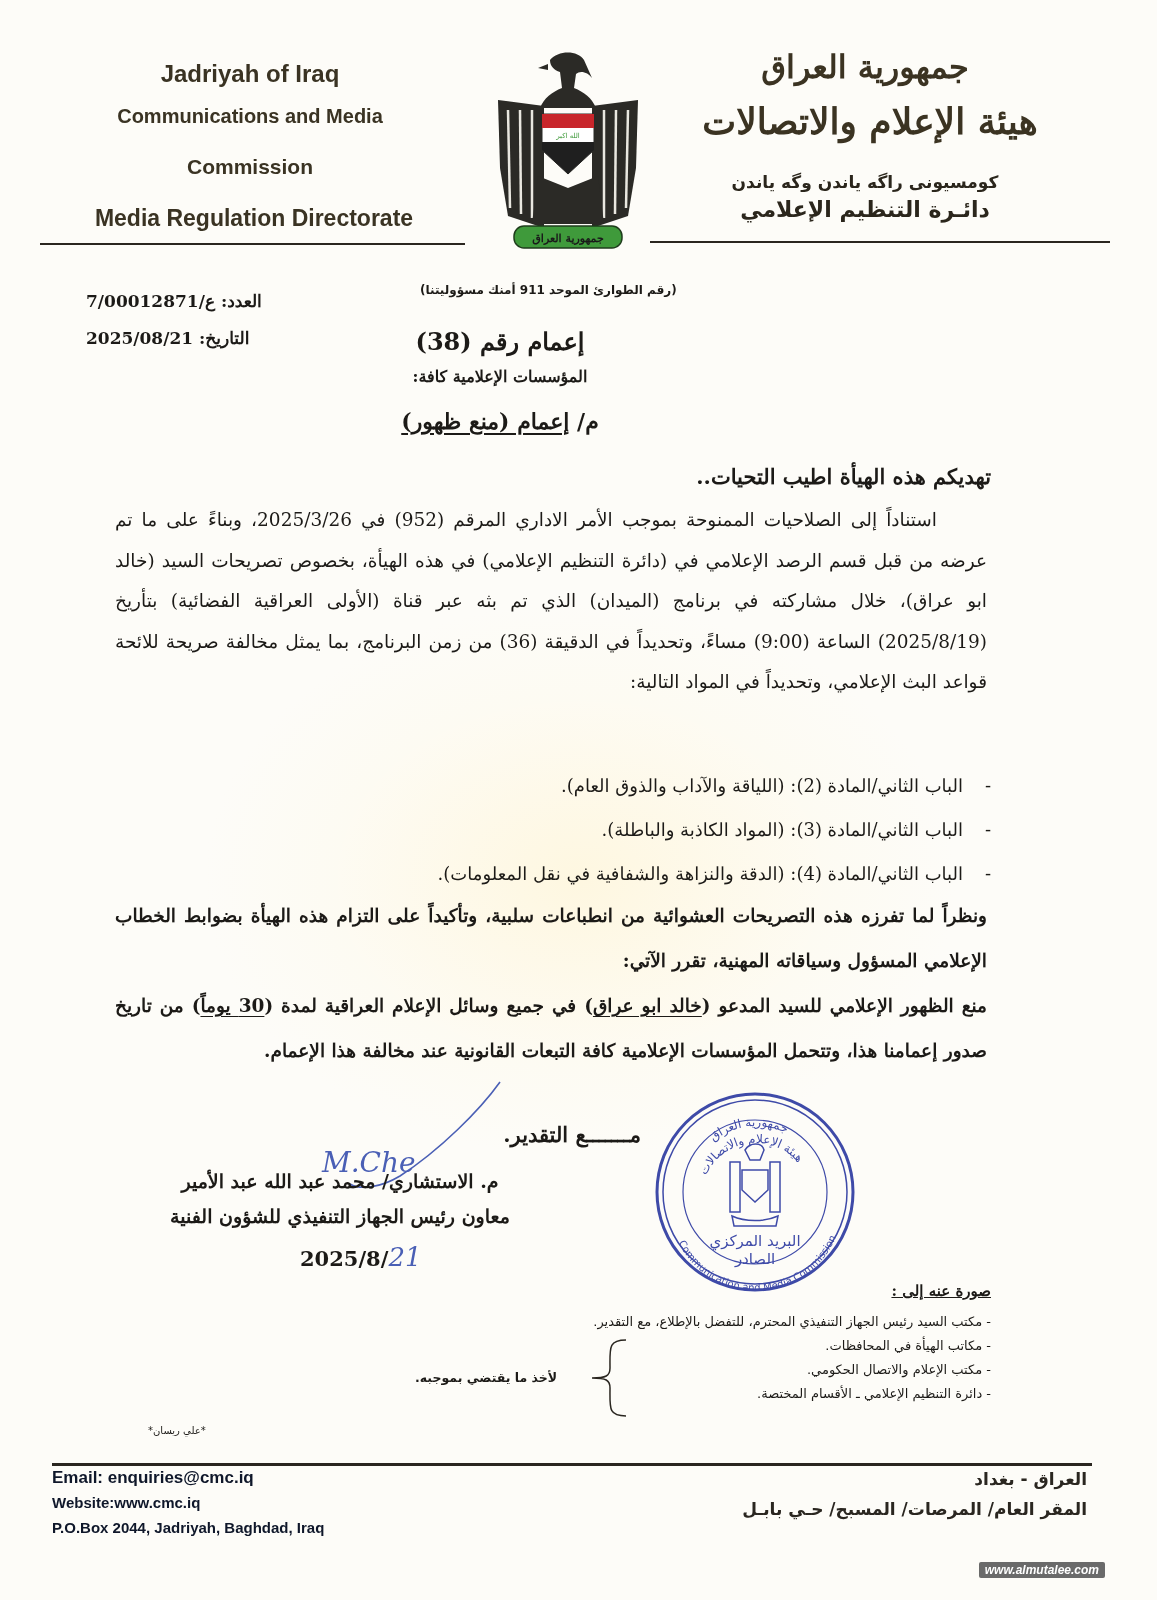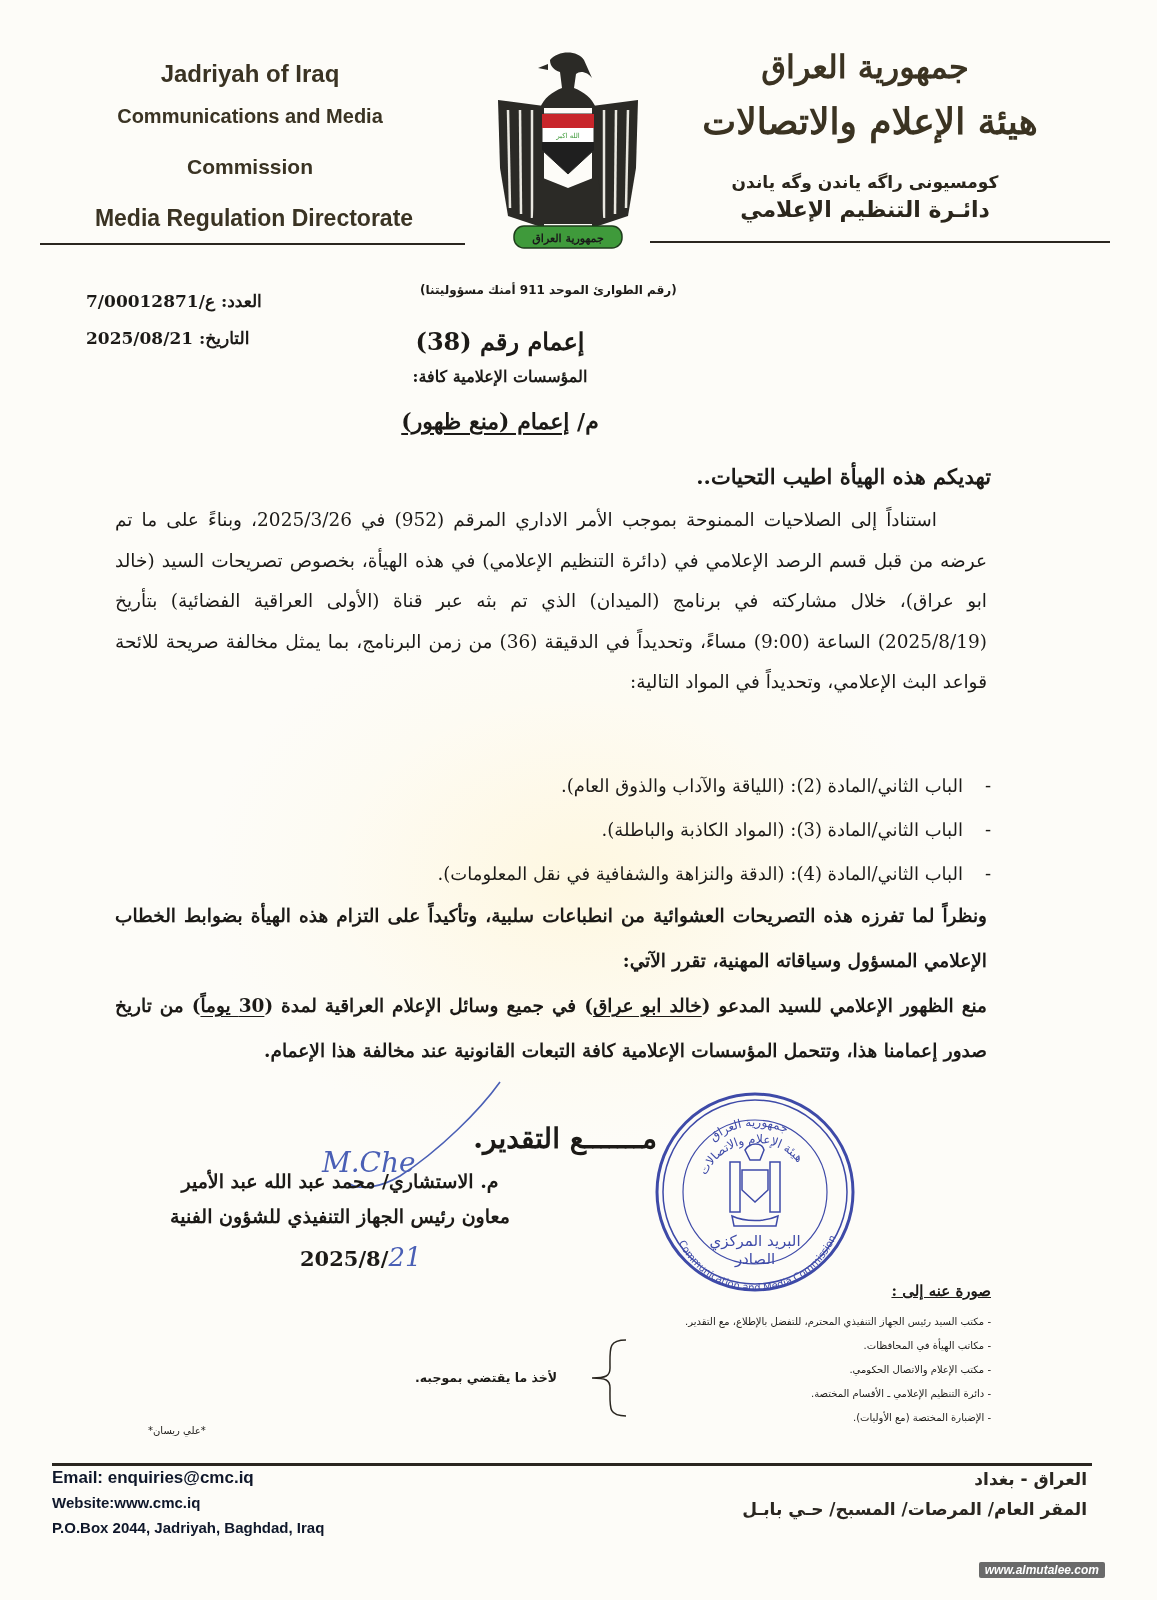--- a/index.html
+++ b/index.html
@@ -39,30 +39,30 @@
   .title.t3 { top:408px; font-size:22px; }
   .u { text-decoration:underline; text-underline-offset:4px; }
   .greet { position:absolute; right:166px; top:464px; direction:rtl; font-family:"DejaVu Serif", serif; font-weight:bold; font-size:21px; }
   .para { position:absolute; left:115px; width:872px; direction:rtl; text-align:justify; font-family:"DejaVu Serif", serif; font-size:18.5px; line-height:40.5px; }
   .para.p1 { top:500px; text-indent:50px; }
   .items { position:absolute; right:166px; top:770px; direction:rtl; font-family:"DejaVu Serif", serif; font-size:18px; }
   .items .it { height:44px; line-height:32px; position:relative; padding-right:28px; }
   .items .dash { position:absolute; right:0; top:0; }
   .para.p2 { top:893px; font-weight:bold; font-size:18.5px; line-height:45px; }
   .para.p3 { top:983px; font-weight:bold; font-size:18.5px; line-height:45px; }
-  .regards { position:absolute; right:500px; top:1122px; direction:rtl; font-family:"DejaVu Serif", serif; font-weight:bold; font-size:28px; }
+  .regards { position:absolute; right:516px; top:1122px; direction:rtl; font-family:"DejaVu Serif", serif; font-weight:bold; font-size:21px; }
   .sig-block { position:absolute; left:140px; width:400px; direction:rtl; text-align:center; font-family:"DejaVu Serif", serif; font-weight:bold; font-size:19px; }
   .sig-block.s1 { top:1170px; }
   .sig-block.s2 { top:1205px; }
   .sig-date { position:absolute; left:300px; top:1242px; font-family:"DejaVu Serif", serif; font-weight:bold; font-size:21px; }
   .sig-date .hand { color:#4a5fb5; font-style:italic; font-weight:normal; font-size:26px; }
   .handsig { position:absolute; left:320px; top:1080px; width:200px; height:120px; }
   .stamp { position:absolute; left:650px; top:1090px; width:210px; height:205px; }
   .cc-title { position:absolute; right:166px; top:1282px; direction:rtl; font-family:"DejaVu Serif", serif; font-weight:bold; font-size:15px; text-decoration:underline; }
-  .cc-list { position:absolute; right:166px; top:1310px; direction:rtl; font-family:"DejaVu Sans", sans-serif; font-size:10px; }
+  .cc-list { position:absolute; right:166px; top:1310px; direction:rtl; font-family:"DejaVu Sans", sans-serif; font-size:13px; }
   .cc-list .cc { height:24px; line-height:24px; }
   .brace-note { position:absolute; left:415px; top:1370px; direction:rtl; font-size:12.5px; font-weight:bold; }
   .typist { position:absolute; left:148px; top:1425px; font-size:10px; direction:rtl; }
   .foot-en { position:absolute; left:52px; font-family:"Liberation Sans", sans-serif; font-weight:bold; color:#0f172a;text-align:right; }
   .foot-ar { position:absolute; right:70px; direction:rtl; font-family:"DejaVu Sans", sans-serif; font-weight:bold; color:#2a2620; }
   .wm { position:absolute; right:52px; top:1562px; background:#6a6a6a; color:#fff; font-family:"Liberation Sans", sans-serif; font-style:italic; font-weight:bold; font-size:12px; padding:1px 6px; border-radius:2px; }
 </style>
 </head>
 <body>
 
@@ -171,21 +171,20 @@
   <text x="105" y="174" text-anchor="middle" font-size="15" fill="#3e4aa8" font-family="DejaVu Sans, sans-serif">الصادر</text>
   <text font-size="10" fill="#3e4aa8" font-family="DejaVu Sans, sans-serif"><textPath href="#arcBot" startOffset="50%" text-anchor="middle">Communication and Media Commission</textPath></text>
 </svg>
 
 <div class="cc-title">صورة عنه إلى :</div>
 <div class="cc-list">
   <div class="cc">- مكتب السيد رئيس الجهاز التنفيذي المحترم، للتفضل بالإطلاع، مع التقدير.</div>
   <div class="cc">- مكاتب الهيأة في المحافظات.</div>
   <div class="cc">- مكتب الإعلام والاتصال الحكومي.</div>
   <div class="cc">- دائرة التنظيم الإعلامي ـ الأقسام المختصة.</div>
-  <div class="cc">- الإضبارة المختصة (مع الأوليات).</div>
 </div>
 <svg class="abs" style="left:588px; top:1338px;" width="40" height="80" viewBox="0 0 40 80">
   <path d="M38 2 C20 2 22 10 22 30 C22 38 18 40 4 40 C18 40 22 42 22 50 C22 70 20 78 38 78" fill="none" stroke="#2a2620" stroke-width="1.5"></path>
 </svg>
 <div class="brace-note">لأخذ ما يقتضي بموجبه.</div>
 <div class="typist">*علي ريسان*</div>
 
 <div class="rule" style="left:52px; top:1463px; width:1040px; height:3px;"></div>
 <div class="foot-en" style="top:1468px; font-size:17px;">Email: enquiries@cmc.iq</div>
 <div class="foot-en" style="top:1494px; font-size:15px;">Website:www.cmc.iq</div>

